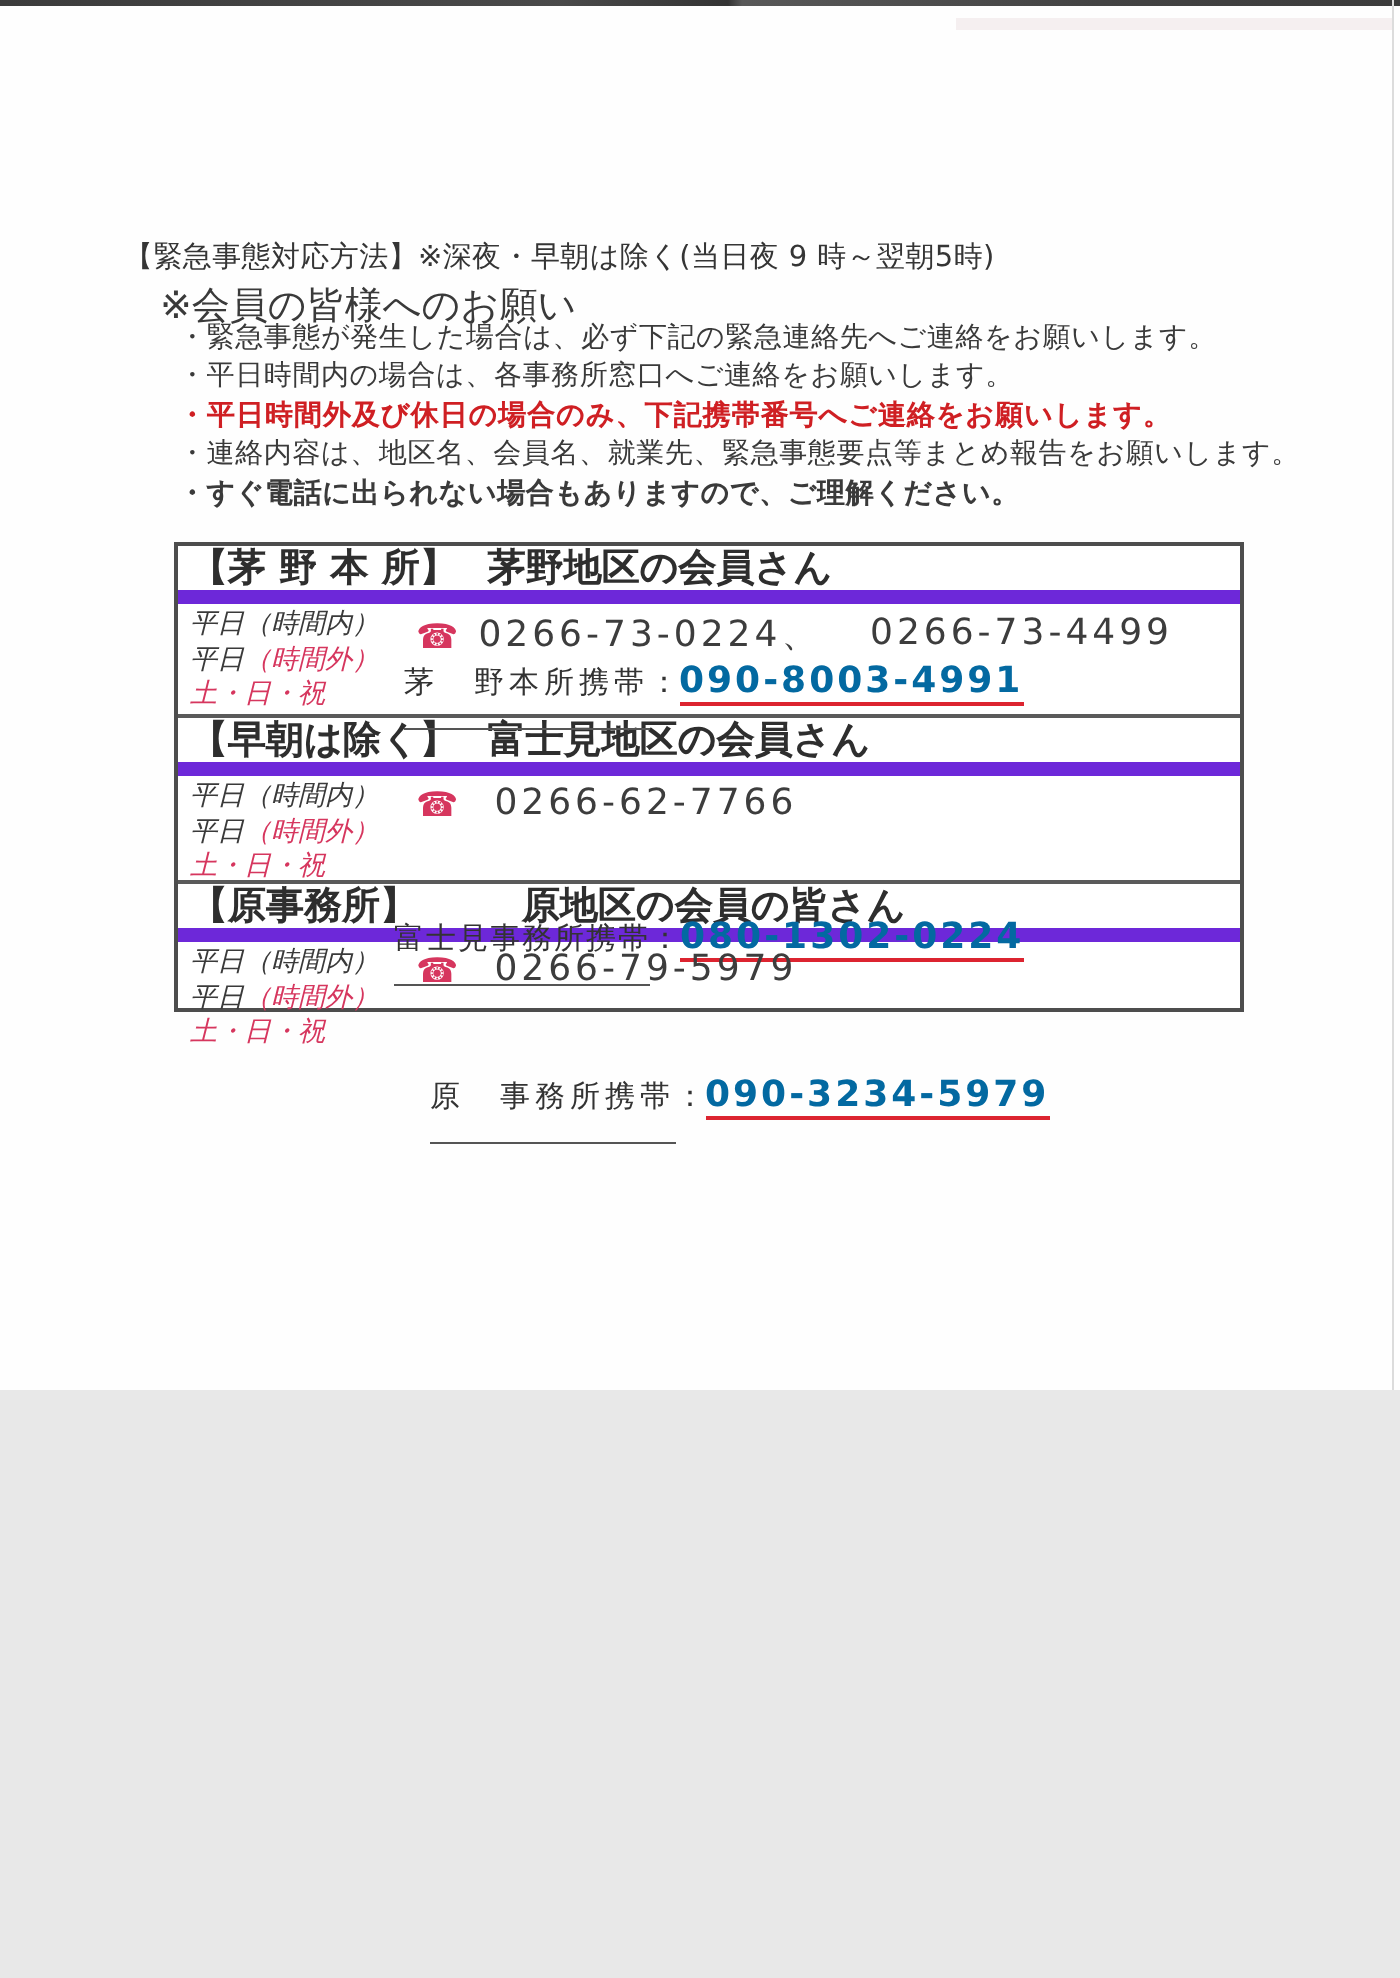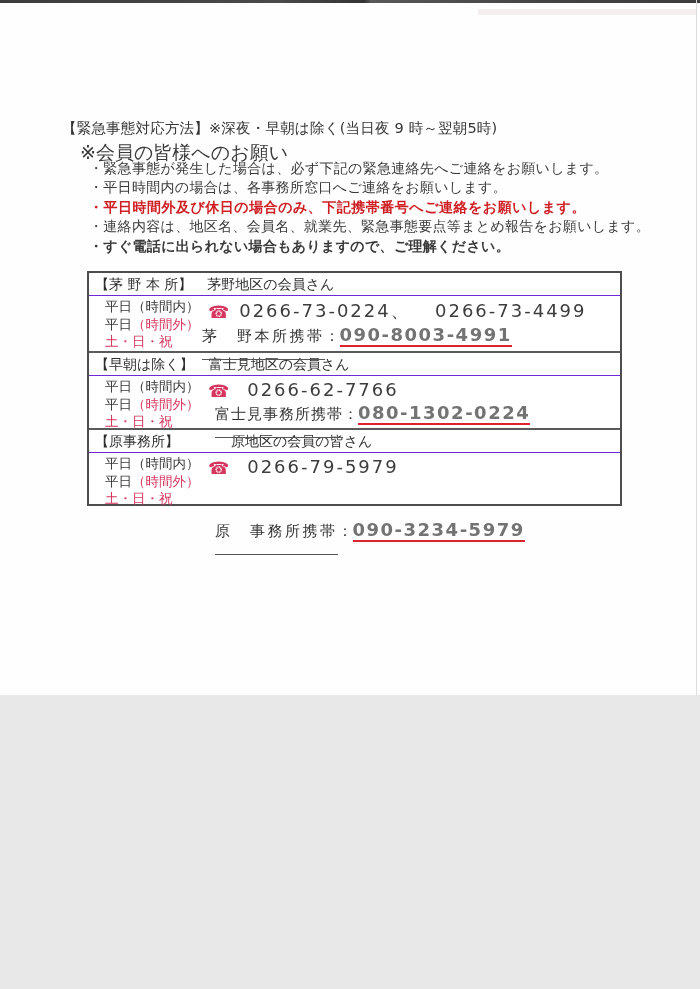--- a/index.html
+++ b/index.html
@@ -39,46 +39,46 @@
   .b2{top:199px;color:#cf1f23;font-weight:bold;letter-spacing:.5px;}
   .b3{top:218px;}
   .b4{top:238px;font-weight:bold;}
   
   .ctable{
     position:absolute;left:87px;top:271px;width:531px;height:231px;
     border:2px solid #4d4d4d;box-sizing:content-box;background:#fff;
   }
   .sec-header{
     height:22px;line-height:22px;padding-left:6px;
-    font-size:14px;font-weight:normal;color:#2e2e2e;
-    border-bottom:1px solid #6d28d9;white-space:nowrap;
+    font-size:19px;font-weight:bold;color:#2e2e2e;
+    border-bottom:7px solid #6d28d9;white-space:nowrap;
   }
   .sec-header .audience{margin-left:15px;}
   .sec-header.hara .audience{margin-left:52px;}
   .sec-body{position:relative;border-bottom:2px solid #5a5a5a;}
   .sec-body.h1{height:55px;}
   .sec-body.h2{height:52px;}
   .sec-body.h3{height:56px;border-bottom:none;}
-  .sched{position:absolute;left:16px;top:2px;font-size:13.5px;line-height:17.5px;white-space:nowrap;}
+  .sched{position:absolute;left:6px;top:2px;font-size:13.5px;line-height:17.5px;white-space:nowrap;font-style:italic;}
   .red-label{color:#d6365e;}
   .phone-line{position:absolute;left:119px;top:3px;white-space:nowrap;}
   .phone-glyph{color:#d6365e;font-size:17px;vertical-align:-1px;}
   .phone-num{font-size:18px;letter-spacing:2px;color:#3d3d3d;margin-left:10px;}
   .phone-num2{position:absolute;left:346px;top:4px;font-size:18px;letter-spacing:2px;color:#3d3d3d;white-space:nowrap;}
   .mobile-line{position:absolute;top:28px;white-space:nowrap;}
   .ml-chino{left:113px;}
-  .ml-fujimi{left:126px;}
+  .ml-fujimi{left:108px;margin-top:44px;}
   .ml-hara{left:126px;margin-top:38px;}
   .mobile-label{
     font-size:15px;letter-spacing:2.5px;color:#333;
     border-bottom:1px solid #555;padding-bottom:14px;
   }
   .mobile-colon{font-size:15px;color:#333;}
   .mobile-num{
-    font-size:18px;font-weight:bold;color:#737373;letter-spacing:1.5px;
+    font-size:18px;font-weight:bold;color:#0369a1;letter-spacing:1.5px;
     border-bottom:2px solid #dc2430;padding-bottom:0px;
   }
 </style>
 </head>
 <body>
 
 <div class="page">
 
   <div class="scan-top-line"></div>
   <div class="scan-band"></div>

